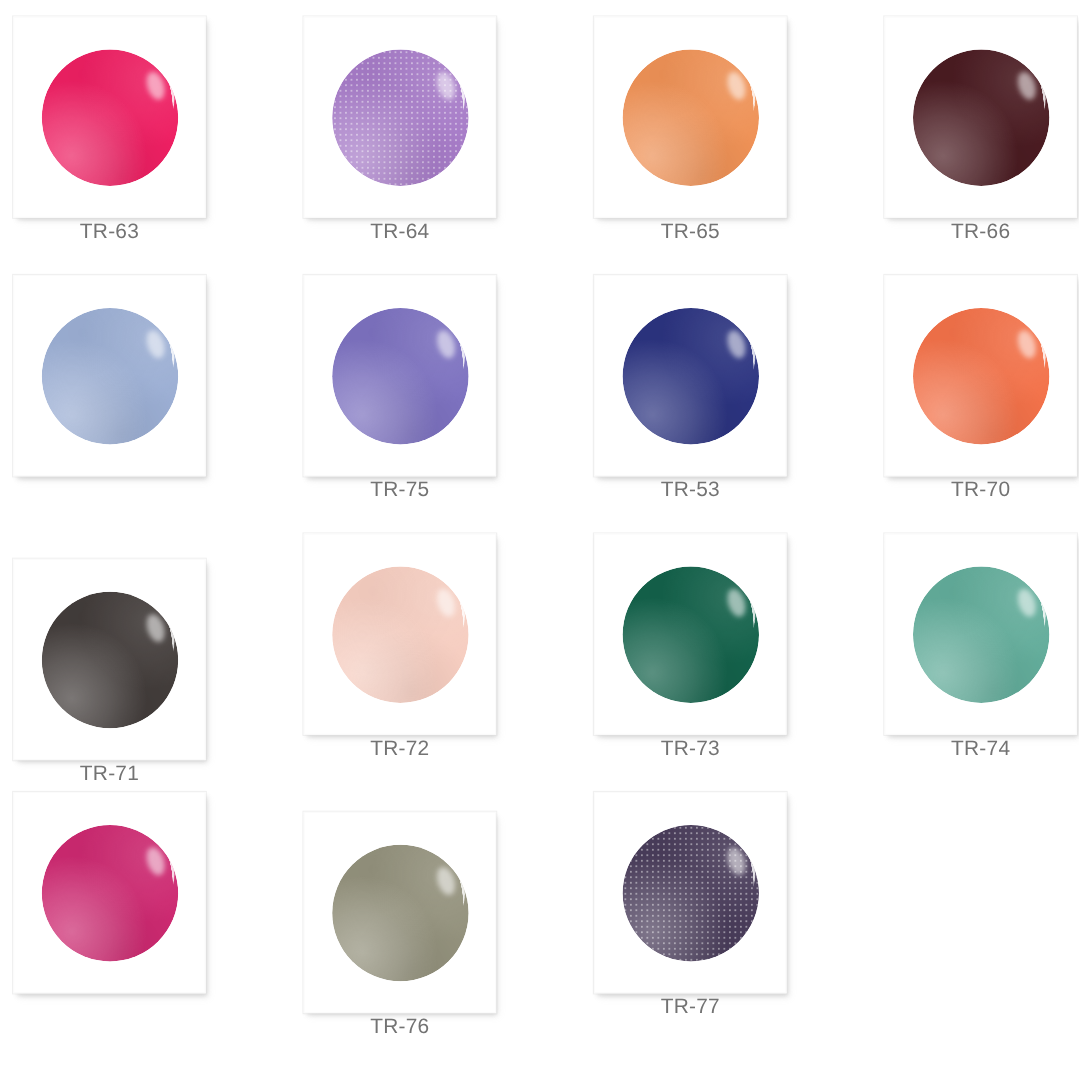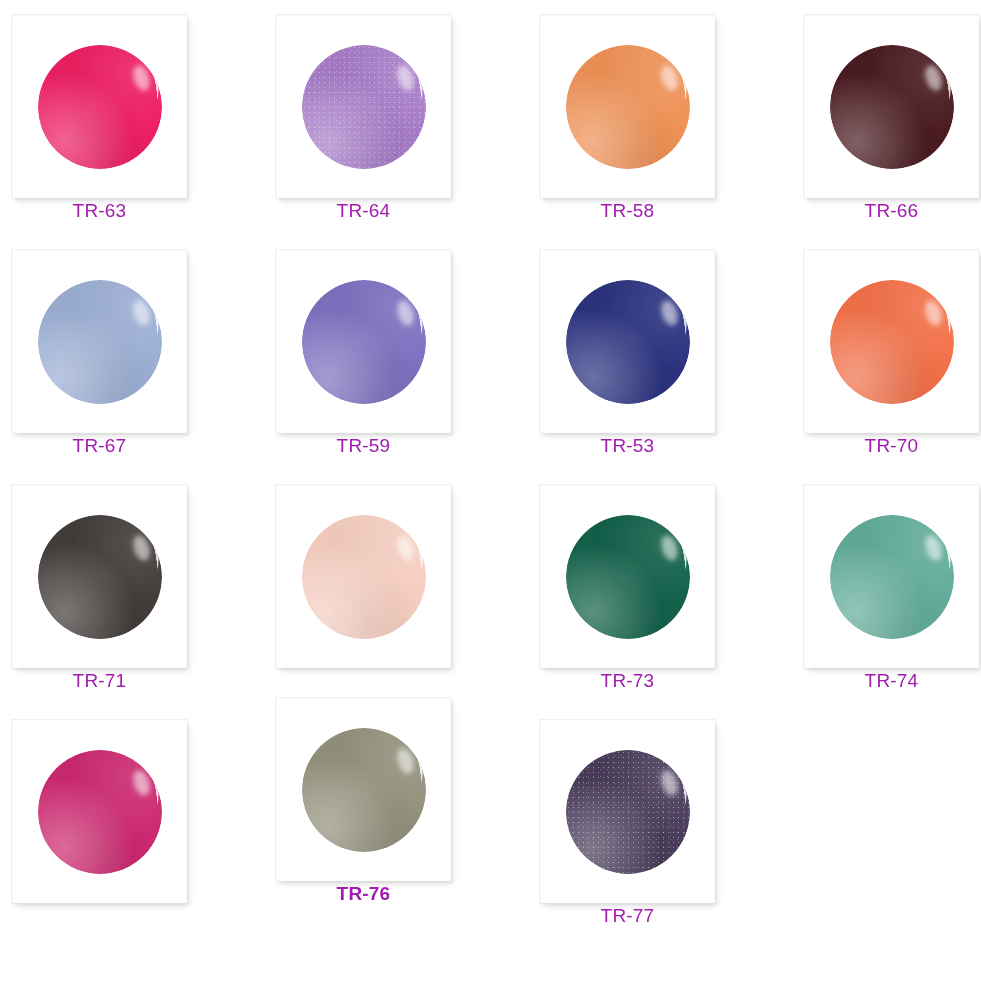--- a/index.html
+++ b/index.html
@@ -125,21 +125,21 @@
 
   .swatch-label {
     position: absolute;
     left: 0;
     top: 200px;
     width: 199px;
     text-align: center;
     font-family: "Liberation Sans", sans-serif;
     font-size: 19px;
     letter-spacing: 0.2px;
-    color: #a21caf;
+    color: #737373;
     white-space: nowrap;
   }
 </style>
 </head>
 <body>
 
 <div id="swatch-grid">
     <div class="swatch-cell" style="left: 0px; top: 0px;">
       <div class="swatch-card">
         <div class="swatch-drop">
@@ -167,21 +167,21 @@
     <div class="swatch-cell" style="left: 528px; top: 0px;">
       <div class="swatch-card">
         <div class="swatch-drop">
           <div class="drop-base" style="background: rgb(239, 146, 87);"></div>
           <div class="drop-shimmer"></div>
           <div class="drop-shade"></div>
           <div class="drop-sheen" style="background: rgba(255, 255, 255, 0.55);"></div>
           <div class="drop-gloss"></div>
         </div>
       </div>
-      <div class="swatch-label">TR-58</div>
+      <div class="swatch-label">TR-65</div>
     </div>
     <div class="swatch-cell" style="left: 792px; top: 0px;">
       <div class="swatch-card">
         <div class="swatch-drop">
           <div class="drop-base" style="background: rgb(75, 28, 34);"></div>
           <div class="drop-shimmer"></div>
           <div class="drop-shade"></div>
           <div class="drop-sheen" style="background: rgba(255, 255, 255, 0.55);"></div>
           <div class="drop-gloss"></div>
         </div>
@@ -191,33 +191,32 @@
     <div class="swatch-cell" style="left: 0px; top: 235px;">
       <div class="swatch-card">
         <div class="swatch-drop">
           <div class="drop-base" style="background: rgb(156, 175, 212);"></div>
           <div class="drop-shimmer"></div>
           <div class="drop-shade"></div>
           <div class="drop-sheen" style="background: rgba(255, 255, 255, 0.55);"></div>
           <div class="drop-gloss"></div>
         </div>
       </div>
-      <div class="swatch-label">TR-67</div>
     </div>
     <div class="swatch-cell" style="left: 264px; top: 235px;">
       <div class="swatch-card">
         <div class="swatch-drop">
           <div class="drop-base" style="background: rgb(125, 114, 192);"></div>
           <div class="drop-shimmer"></div>
           <div class="drop-shade"></div>
           <div class="drop-sheen" style="background: rgba(255, 255, 255, 0.55);"></div>
           <div class="drop-gloss"></div>
         </div>
       </div>
-      <div class="swatch-label">TR-59</div>
+      <div class="swatch-label">TR-75</div>
     </div>
     <div class="swatch-cell" style="left: 528px; top: 235px;">
       <div class="swatch-card">
         <div class="swatch-drop">
           <div class="drop-base" style="background: rgb(44, 52, 128);"></div>
           <div class="drop-shimmer"></div>
           <div class="drop-shade"></div>
           <div class="drop-sheen" style="background: rgba(255, 255, 255, 0.55);"></div>
           <div class="drop-gloss"></div>
         </div>
@@ -229,21 +228,21 @@
         <div class="swatch-drop">
           <div class="drop-base" style="background: rgb(243, 114, 74);"></div>
           <div class="drop-shimmer"></div>
           <div class="drop-shade"></div>
           <div class="drop-sheen" style="background: rgba(255, 255, 255, 0.55);"></div>
           <div class="drop-gloss"></div>
         </div>
       </div>
       <div class="swatch-label">TR-70</div>
     </div>
-    <div class="swatch-cell" style="left: 0px; top: 470px;">
+    <div class="swatch-cell" style="left: 0px; top: 493px;">
       <div class="swatch-card">
         <div class="swatch-drop">
           <div class="drop-base" style="background: rgb(67, 61, 59);"></div>
           <div class="drop-shimmer"></div>
           <div class="drop-shade"></div>
           <div class="drop-sheen" style="background: rgba(255, 255, 255, 0.55);"></div>
           <div class="drop-gloss"></div>
         </div>
       </div>
       <div class="swatch-label">TR-71</div>
@@ -251,20 +250,21 @@
     <div class="swatch-cell" style="left: 264px; top: 470px;">
       <div class="swatch-card">
         <div class="swatch-drop">
           <div class="drop-base" style="background: rgb(246, 206, 193);"></div>
           <div class="drop-shimmer"></div>
           <div class="drop-shade"></div>
           <div class="drop-sheen" style="background: rgba(255, 255, 255, 0.55);"></div>
           <div class="drop-gloss"></div>
         </div>
       </div>
+      <div class="swatch-label">TR-72</div>
     </div>
     <div class="swatch-cell" style="left: 528px; top: 470px;">
       <div class="swatch-card">
         <div class="swatch-drop">
           <div class="drop-base" style="background: rgb(20, 98, 75);"></div>
           <div class="drop-shimmer"></div>
           <div class="drop-shade"></div>
           <div class="drop-sheen" style="background: rgba(255, 255, 255, 0.55);"></div>
           <div class="drop-gloss"></div>
         </div>
@@ -287,21 +287,21 @@
       <div class="swatch-card">
         <div class="swatch-drop">
           <div class="drop-base" style="background: rgb(205, 42, 113);"></div>
           <div class="drop-shimmer"></div>
           <div class="drop-shade"></div>
           <div class="drop-sheen" style="background: rgba(255, 255, 255, 0.55);"></div>
           <div class="drop-gloss"></div>
         </div>
       </div>
     </div>
-    <div class="swatch-cell" style="left: 264px; top: 683px; font-weight: bold;">
+    <div class="swatch-cell" style="left: 264px; top: 723px;">
       <div class="swatch-card">
         <div class="swatch-drop">
           <div class="drop-base" style="background: rgb(148, 146, 125);"></div>
           <div class="drop-shimmer"></div>
           <div class="drop-shade"></div>
           <div class="drop-sheen" style="background: rgba(255, 255, 255, 0.55);"></div>
           <div class="drop-gloss"></div>
         </div>
       </div>
       <div class="swatch-label">TR-76</div>

